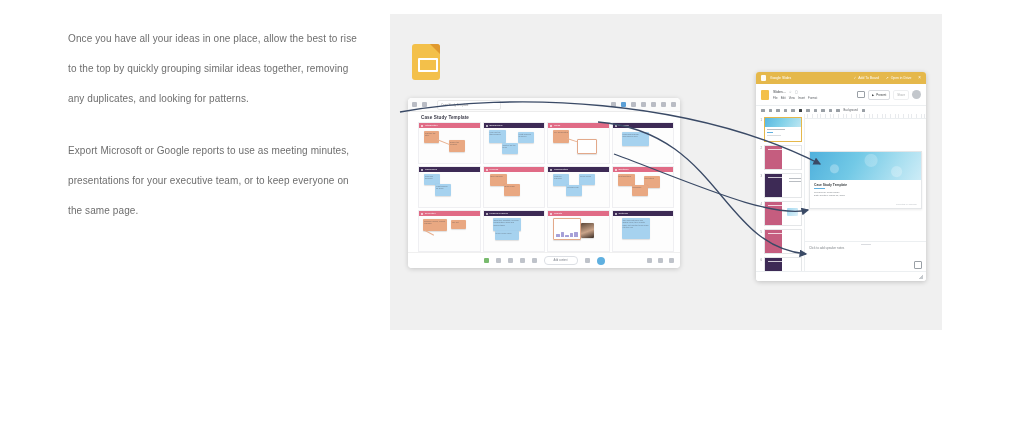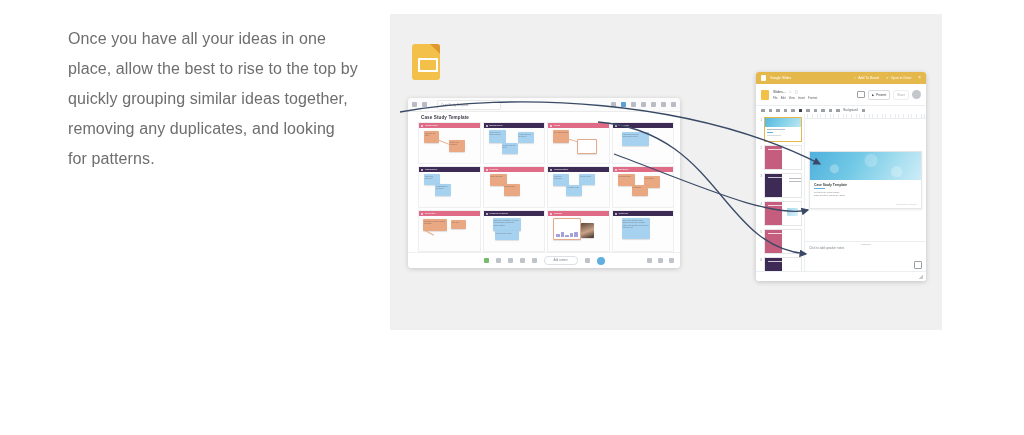--- a/index.html
+++ b/index.html
@@ -10,21 +10,21 @@
   }
   .page{position:relative;width:1024px;height:435px;}
 
   
   .text-col{position:absolute;left:68px;top:24px;width:290px;}
   .headline{
     font-size:25px;line-height:31px;font-weight:bold;color:#6b6b6b;
     letter-spacing:-0.3px;margin:0 0 22px 0;
   }
   .para{
-    font-size:16px;line-height:30px;color:#6e6e6e;margin:0 0 22px 0;
+    font-size:10px;line-height:30px;color:#6e6e6e;margin:0 0 22px 0;
     letter-spacing:.1px;
   }
 
   
   .panel{
     position:absolute;left:390px;top:14px;width:552px;height:316px;
     background:#f0f0f0;
   }
 
   
@@ -208,20 +208,21 @@
   
   .arrows{position:absolute;left:0;top:0;width:552px;height:316px;pointer-events:none;}
 </style>
 </head>
 <body>
 
 <div class="page">
 
   <div class="text-col">
     <p class="para">Once you have all your ideas in one place, allow the best to rise to the top by quickly grouping similar ideas together, removing any duplicates, and looking for patterns.</p>
+    <p class="para">Export Microsoft or Google reports to use as meeting minutes, presentations for your executive team, or to keep everyone on the same page.</p>
   </div>
 
   <div class="panel">
 
     <div class="gs-icon">
       <div class="body"></div>
       <div class="fold"></div>
       <div class="screen"></div>
     </div>
 

